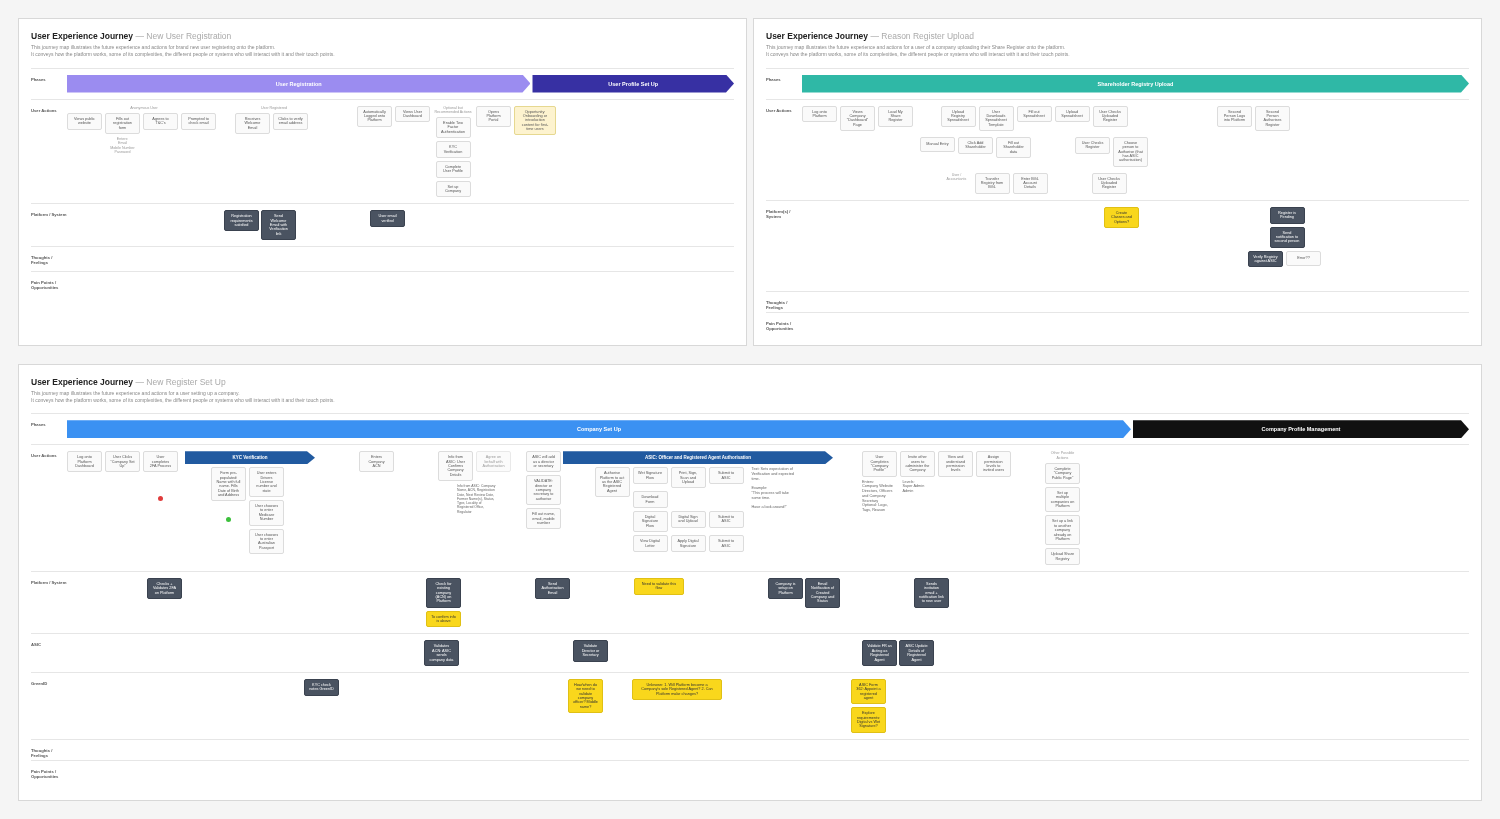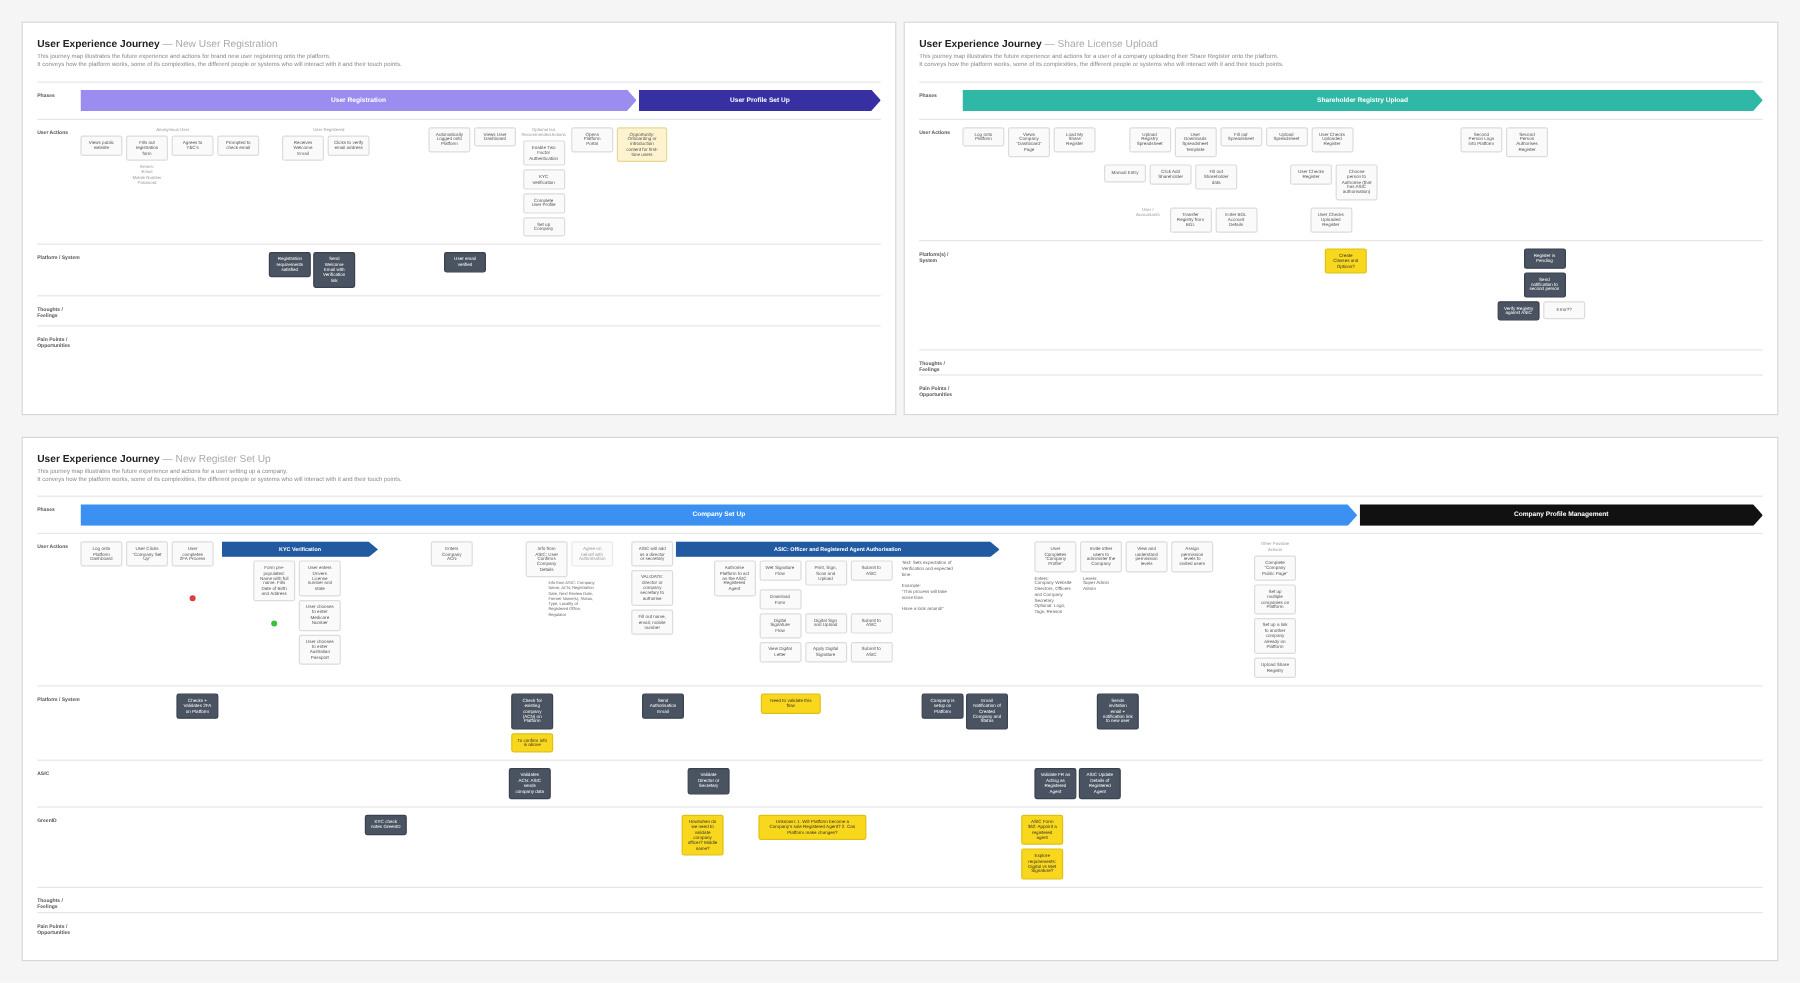--- a/index.html
+++ b/index.html
@@ -112,21 +112,21 @@
         <div class="lane-label">Thoughts / Feelings</div>
         <div class="lane-body" style="min-height:24px"></div>
       </div>
     <div class="swim">
         <div class="lane-label">Pain Points / Opportunities</div>
         <div class="lane-body" style="min-height:24px"></div>
       </div>
   </div>
 
   <div class="panel">
-    <div class="p-title"><b>User Experience Journey</b><span> — Share License Upload</span></div>
+    <div class="p-title"><b>User Experience Journey</b><span> — Reason Register Upload</span></div>
     <div class="p-desc" style="white-space:pre-line">This journey map illustrates the future experience and actions for a user of a company uploading their Share Register onto the platform.
 It conveys how the platform works, some of its complexities, the different people or systems who will interact with it and their touch points.</div>
 
     <div class="swim">
       <div class="lane-label">Phases</div>
       <div class="lane-body">
           <div class="phase ph-teal" style="flex:1">Shareholder Registry Upload</div>
         </div>
     </div>
 

